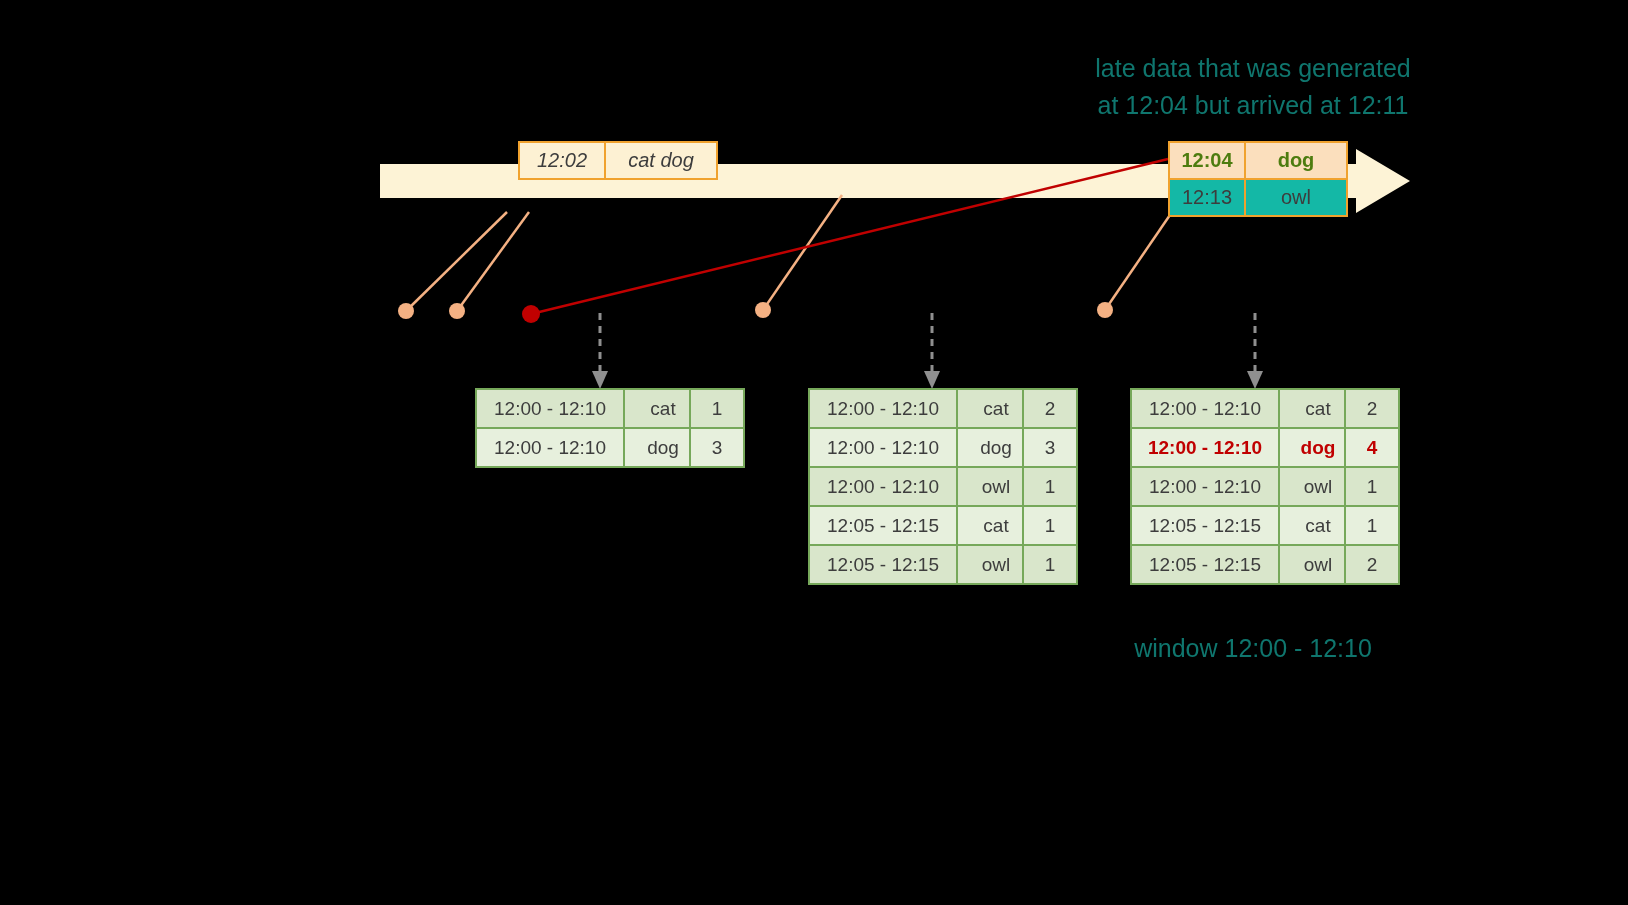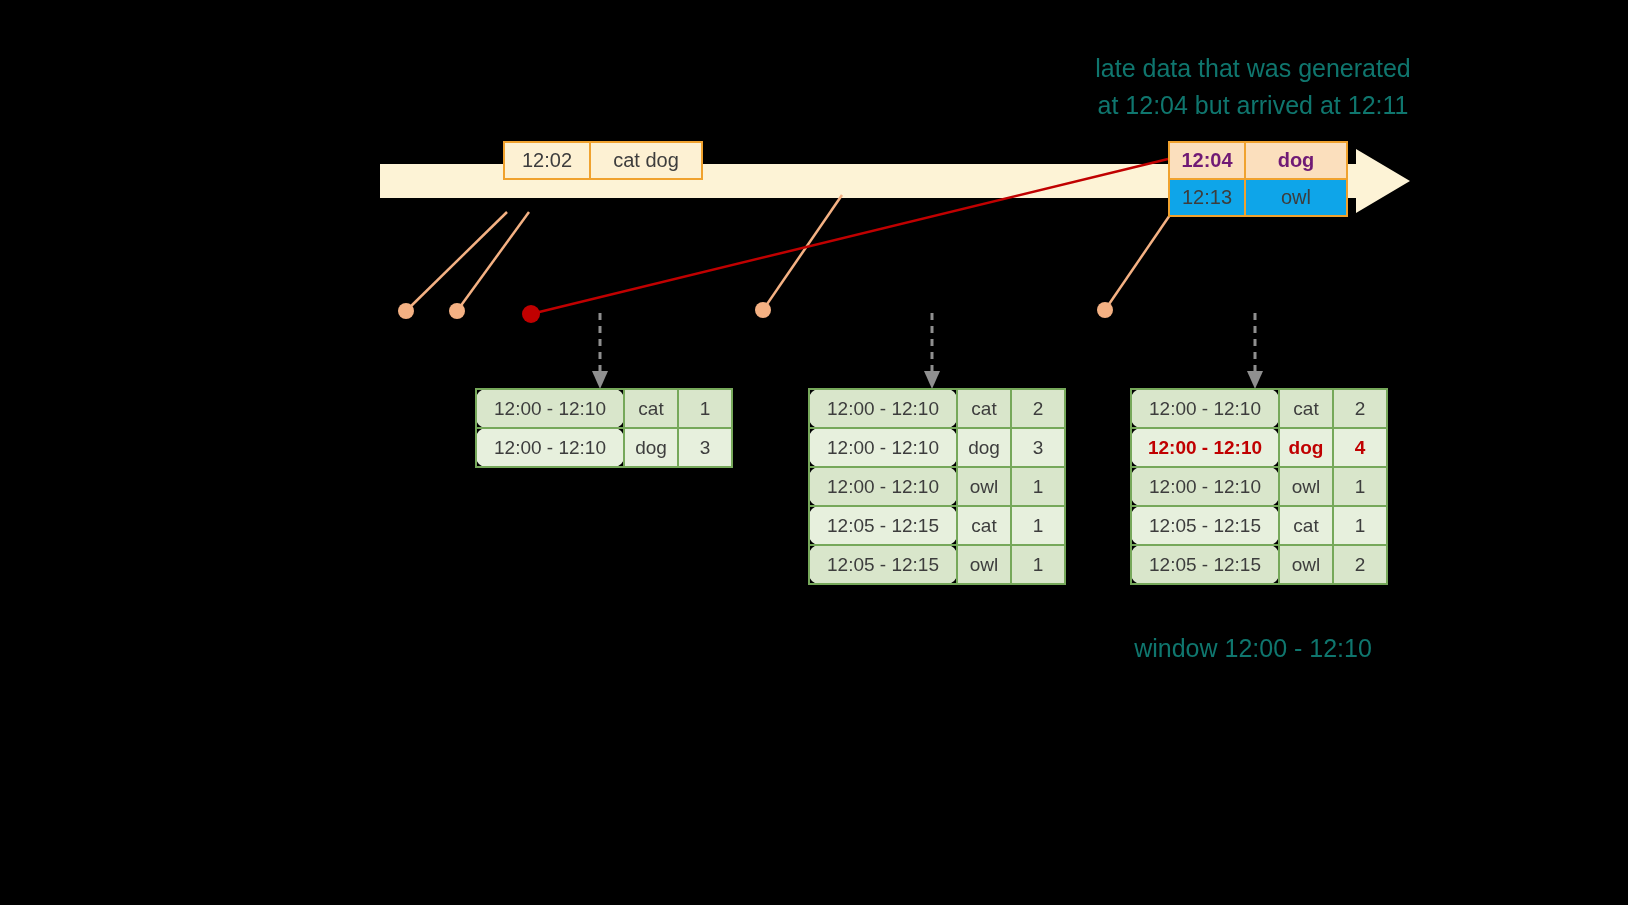--- a/index.html
+++ b/index.html
@@ -14,29 +14,29 @@
 
   table{border-collapse:collapse;position:absolute;table-layout:fixed;}
   .event-table td{
     border:2px solid #f0a22e;background:#fdf1d3;text-align:center;vertical-align:middle;
     font-size:20px;color:#3d3d3d;height:35px;padding:0;
   }
   .event-table .t-time{width:84px;}
   .event-table .t-words{width:110px;}
   #event-table-3 .t-time{width:74px;}
   #event-table-3 .t-words{width:100px;}
-  #event-table-3 tr.late td{background:#fbdfbd;color:#701a75;font-weight:700;}
-  #event-table-3 tr.after td{background:#0ea5e9;}
+  #event-table-3 tr.late td{background:#fbdfbd;color:#4d7c0f;font-weight:700;}
+  #event-table-3 tr.after td{background:#14b8a6;}
 
   .result-table td{
     border:2px solid #76a85a;text-align:center;vertical-align:middle;
     font-size:19px;color:#3d3d3d;height:37px;padding:0;
   }
-  .result-table .c-win{width:146px;border-radius:10px;}
-  .result-table .c-word{width:52px;}
+  .result-table .c-win{width:146px;}
+  .result-table .c-word{width:52px;padding-left:12px;}
   .result-table .c-count{width:52px;}
   .result-table tr.shade-a td{background:#d9e6cb;}
   .result-table tr.shade-b td{background:#e7f0dd;}
   .result-table tr.late td{color:#c00000;font-weight:700;}
 </style>
 </head>
 <body>
 
 <div id="canvas">
 
@@ -72,21 +72,21 @@
   </svg>
 
   <div id="late-note" class="annotation">
     <div>late data that was generated</div>
     <div>at 12:04 but arrived  at 12:11</div>
   </div>
   <div id="counts-note" class="annotation">
     <div>window 12:00 - 12:10</div>
   </div>
 
-  <table id="event-table-1" class="event-table" style="left:503px;top:141px;">
+  <table id="event-table-1" class="event-table" style="left:518px;top:141px;font-style:italic;">
     <tbody>
         <tr>
       <td class="t-time">12:02</td>
       <td class="t-words">cat dog</td>
     </tr>
   </tbody>
     </table>
 
 
   <table id="event-table-3" class="event-table" style="left:1168px;top:141px;">

